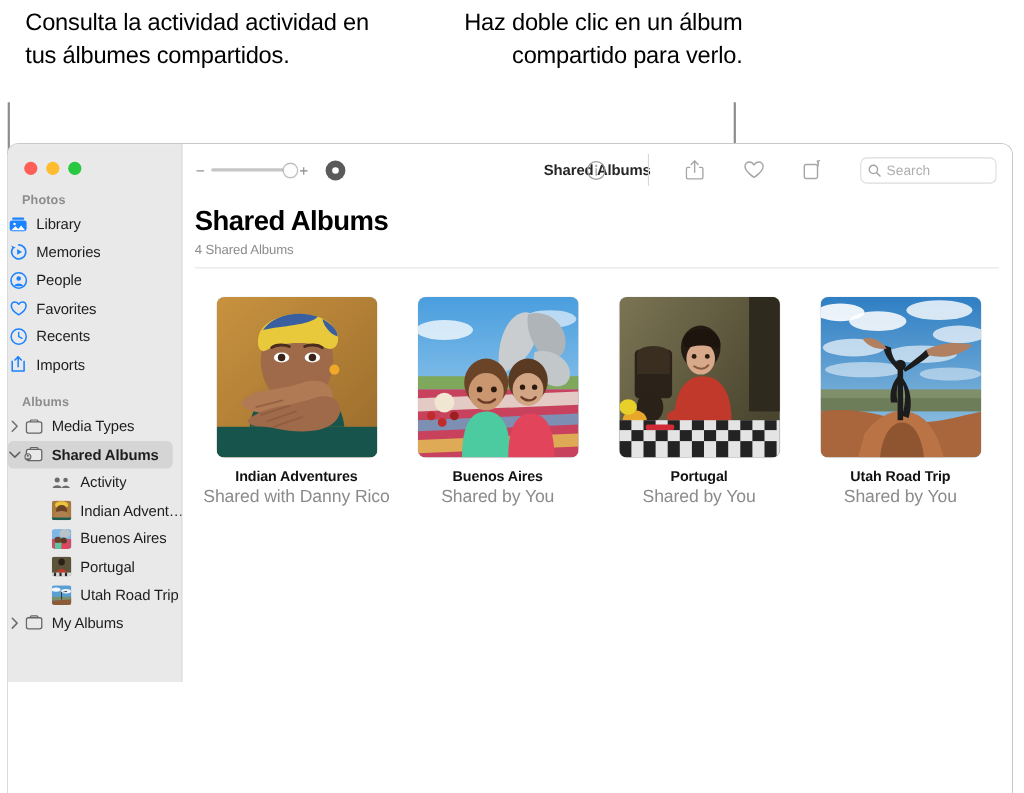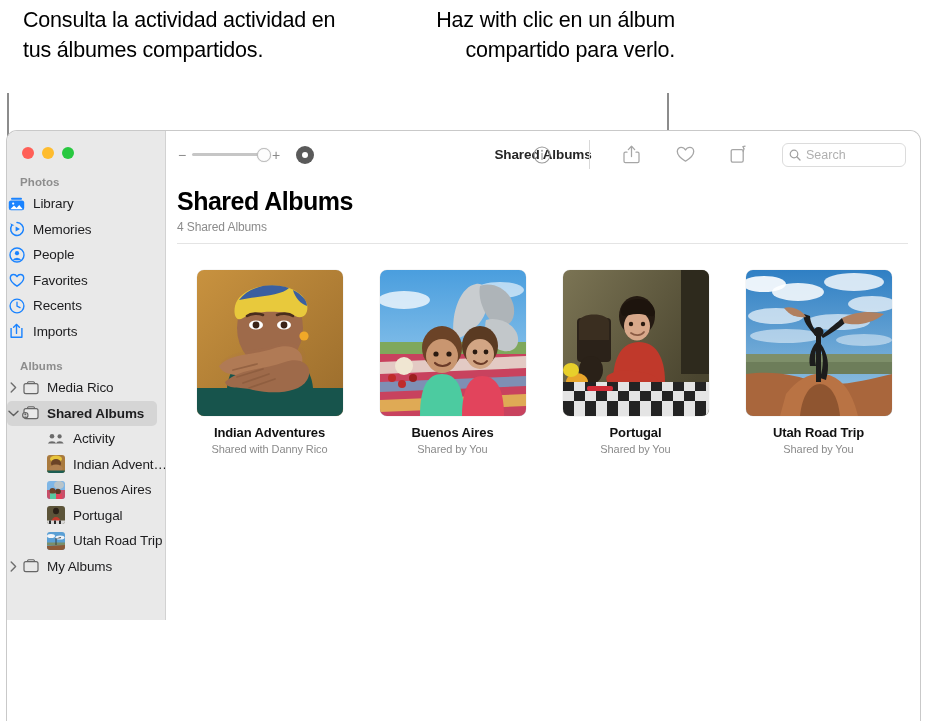--- a/index.html
+++ b/index.html
@@ -270,32 +270,32 @@
   .album-name {
     margin-top: 9px;
     font-size: 13px;
     font-weight: 700;
     color: #111;
     letter-spacing: -0.1px;
     white-space: nowrap;
   }
   .album-sub {
     margin-top: 3px;
-    font-size: 11px;
+    font-size: 16px;
     color: #8b8b8b;
     letter-spacing: -0.1px;
     white-space: nowrap;
   }
 </style>
 </head>
 <body>
 
 <div class="callout" id="callout-topleft">Consulta la actividad actividad en tus álbumes compartidos.</div>
 
-<div class="callout" id="callout-topright">Haz with clic en un álbum compartido para verlo.</div>
+<div class="callout" id="callout-topright">Haz doble clic en un álbum compartido para verlo.</div>
 
 <div class="callout" id="callout-bottom">Haz clic para ver un resumen de tus álbumes compartidos</div>
 
 <div class="leader leader-v" style="left:7px; top:93px; height:349px;"></div>
 <div class="leader leader-h" style="left:7px; top:440px; width:14px;"></div>
 
 <div class="leader leader-v" style="left:667px; top:93px; height:180px;"></div>
 
 <div class="leader leader-h" style="left:150px; top:440px; width:27px;"></div>
 <div class="leader leader-v" style="left:175px; top:440px; height:221px;"></div>
@@ -384,21 +384,21 @@
         <svg width="7" height="11" viewBox="0 0 7 11">
             <path d="M1.2 1 L5.6 5.5 L1.2 10" fill="none" stroke="#6e6e6e" stroke-width="1.4" stroke-linecap="round" stroke-linejoin="round"></path>
           </svg>
       </span>
       <span class="side-icon">
         <svg width="16" height="14" viewBox="0 0 16 14">
           <path d="M4.6 2.6 L4.6 1.8 A1 1 0 0 1 5.6 0.8 L10.4 0.8 A1 1 0 0 1 11.4 1.8 L11.4 2.6" fill="none" stroke="#666" stroke-width="1.1"></path>
           <rect x="1" y="2.6" width="14" height="10.1" rx="1.9" fill="none" stroke="#666" stroke-width="1.2"></rect>
         </svg>
       </span>
-      <span class="side-label">Media Rico</span>
+      <span class="side-label">Media Types</span>
     </div>
 
     <div class="side-row selected">
       <span class="disclosure">
         <svg width="11" height="7" viewBox="0 0 11 7">
             <path d="M1 1.2 L5.5 5.6 L10 1.2" fill="none" stroke="#5e5e5e" stroke-width="1.4" stroke-linecap="round" stroke-linejoin="round"></path>
           </svg>
       </span>
       <span class="side-icon">
         <svg width="17" height="14" viewBox="0 0 17 14">

